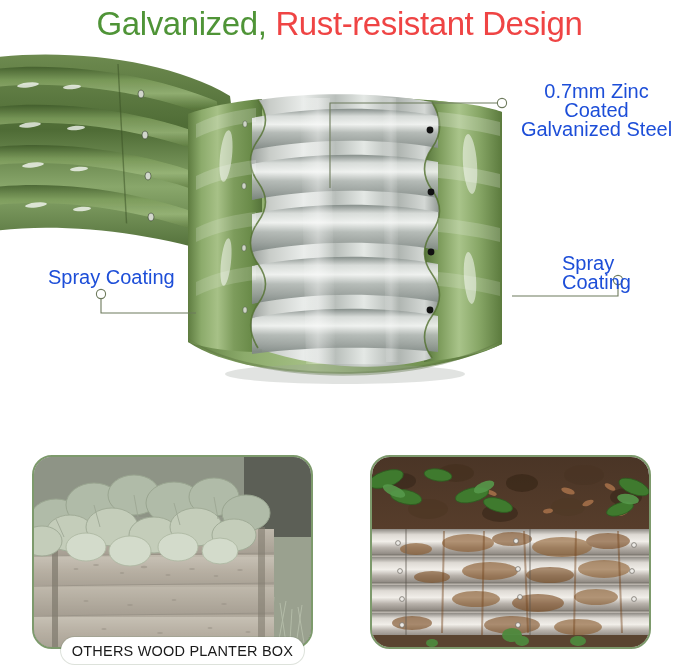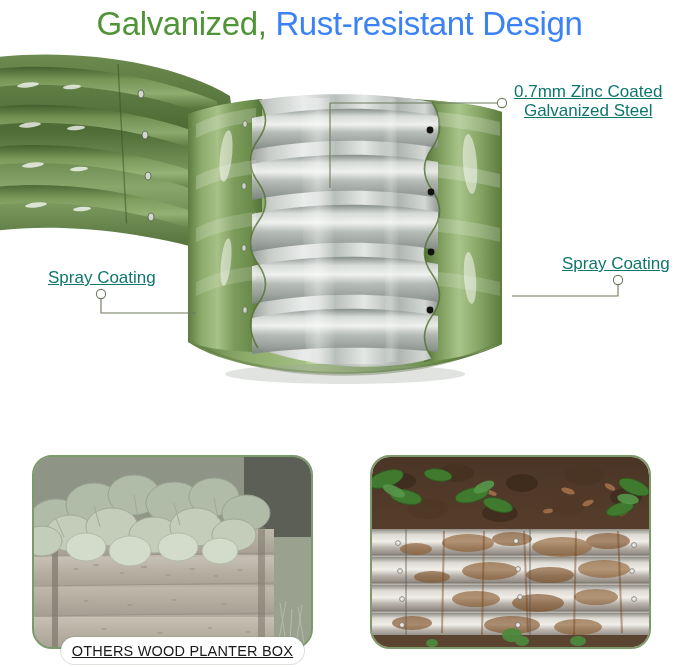--- a/index.html
+++ b/index.html
@@ -12,24 +12,24 @@
   #stage{position:relative;width:679px;height:667px;overflow:hidden;background:#fff;}
 
   
   .title{
     position:absolute;left:0;top:0;width:679px;height:48px;
     display:flex;align-items:center;justify-content:center;
     font-size:33px;font-weight:normal;letter-spacing:-0.4px;
     white-space:nowrap;
   }
   .title .g{color:#4f9437;}
-  .title .r{color:#3b82f6;margin-left:9px;}
+  .title .r{color:#ef4444;margin-left:9px;}
 
   
-  .anno{position:absolute;font-size:17px;color:#0f766e;line-height:19px;white-space:pre-line;text-decoration:underline;}
+  .anno{position:absolute;font-size:20px;color:#1d4ed8;line-height:19px;white-space:pre-line;}
   .anno.tr{left:514px;top:82px;text-align:center;}
   .anno.ml{left:48px;top:268px;}
   .anno.mr{left:562px;top:254px;}
 
   
   .leadsvg{position:absolute;left:0;top:0;width:679px;height:667px;pointer-events:none;}
 
   
   .product{position:absolute;left:0;top:52px;width:679px;height:340px;}
 
@@ -41,21 +41,20 @@
   }
   .photo-frame.left{left:32px;top:455px;}
   .photo-frame.right{left:370px;top:455px;}
   .photo-inner{position:absolute;inset:0;overflow:hidden;border-radius:18px;}
 
   .caption{
     position:absolute;height:27px;background:#ffffff;
     border-radius:14px;display:flex;align-items:center;justify-content:center;
     font-size:14.5px;color:#1a1a1a;letter-spacing:0.2px;white-space:nowrap;
     box-shadow:0 0 0 1px rgba(120,140,110,.25);
-    text-decoration:underline;
   }
   .caption.left{left:61px;top:637px;width:243px;}
   .caption.right{left:399px;top:637px;width:249px;}
 </style>
 </head>
 <body>
 
 <div id="stage">
 
   <div class="title">

